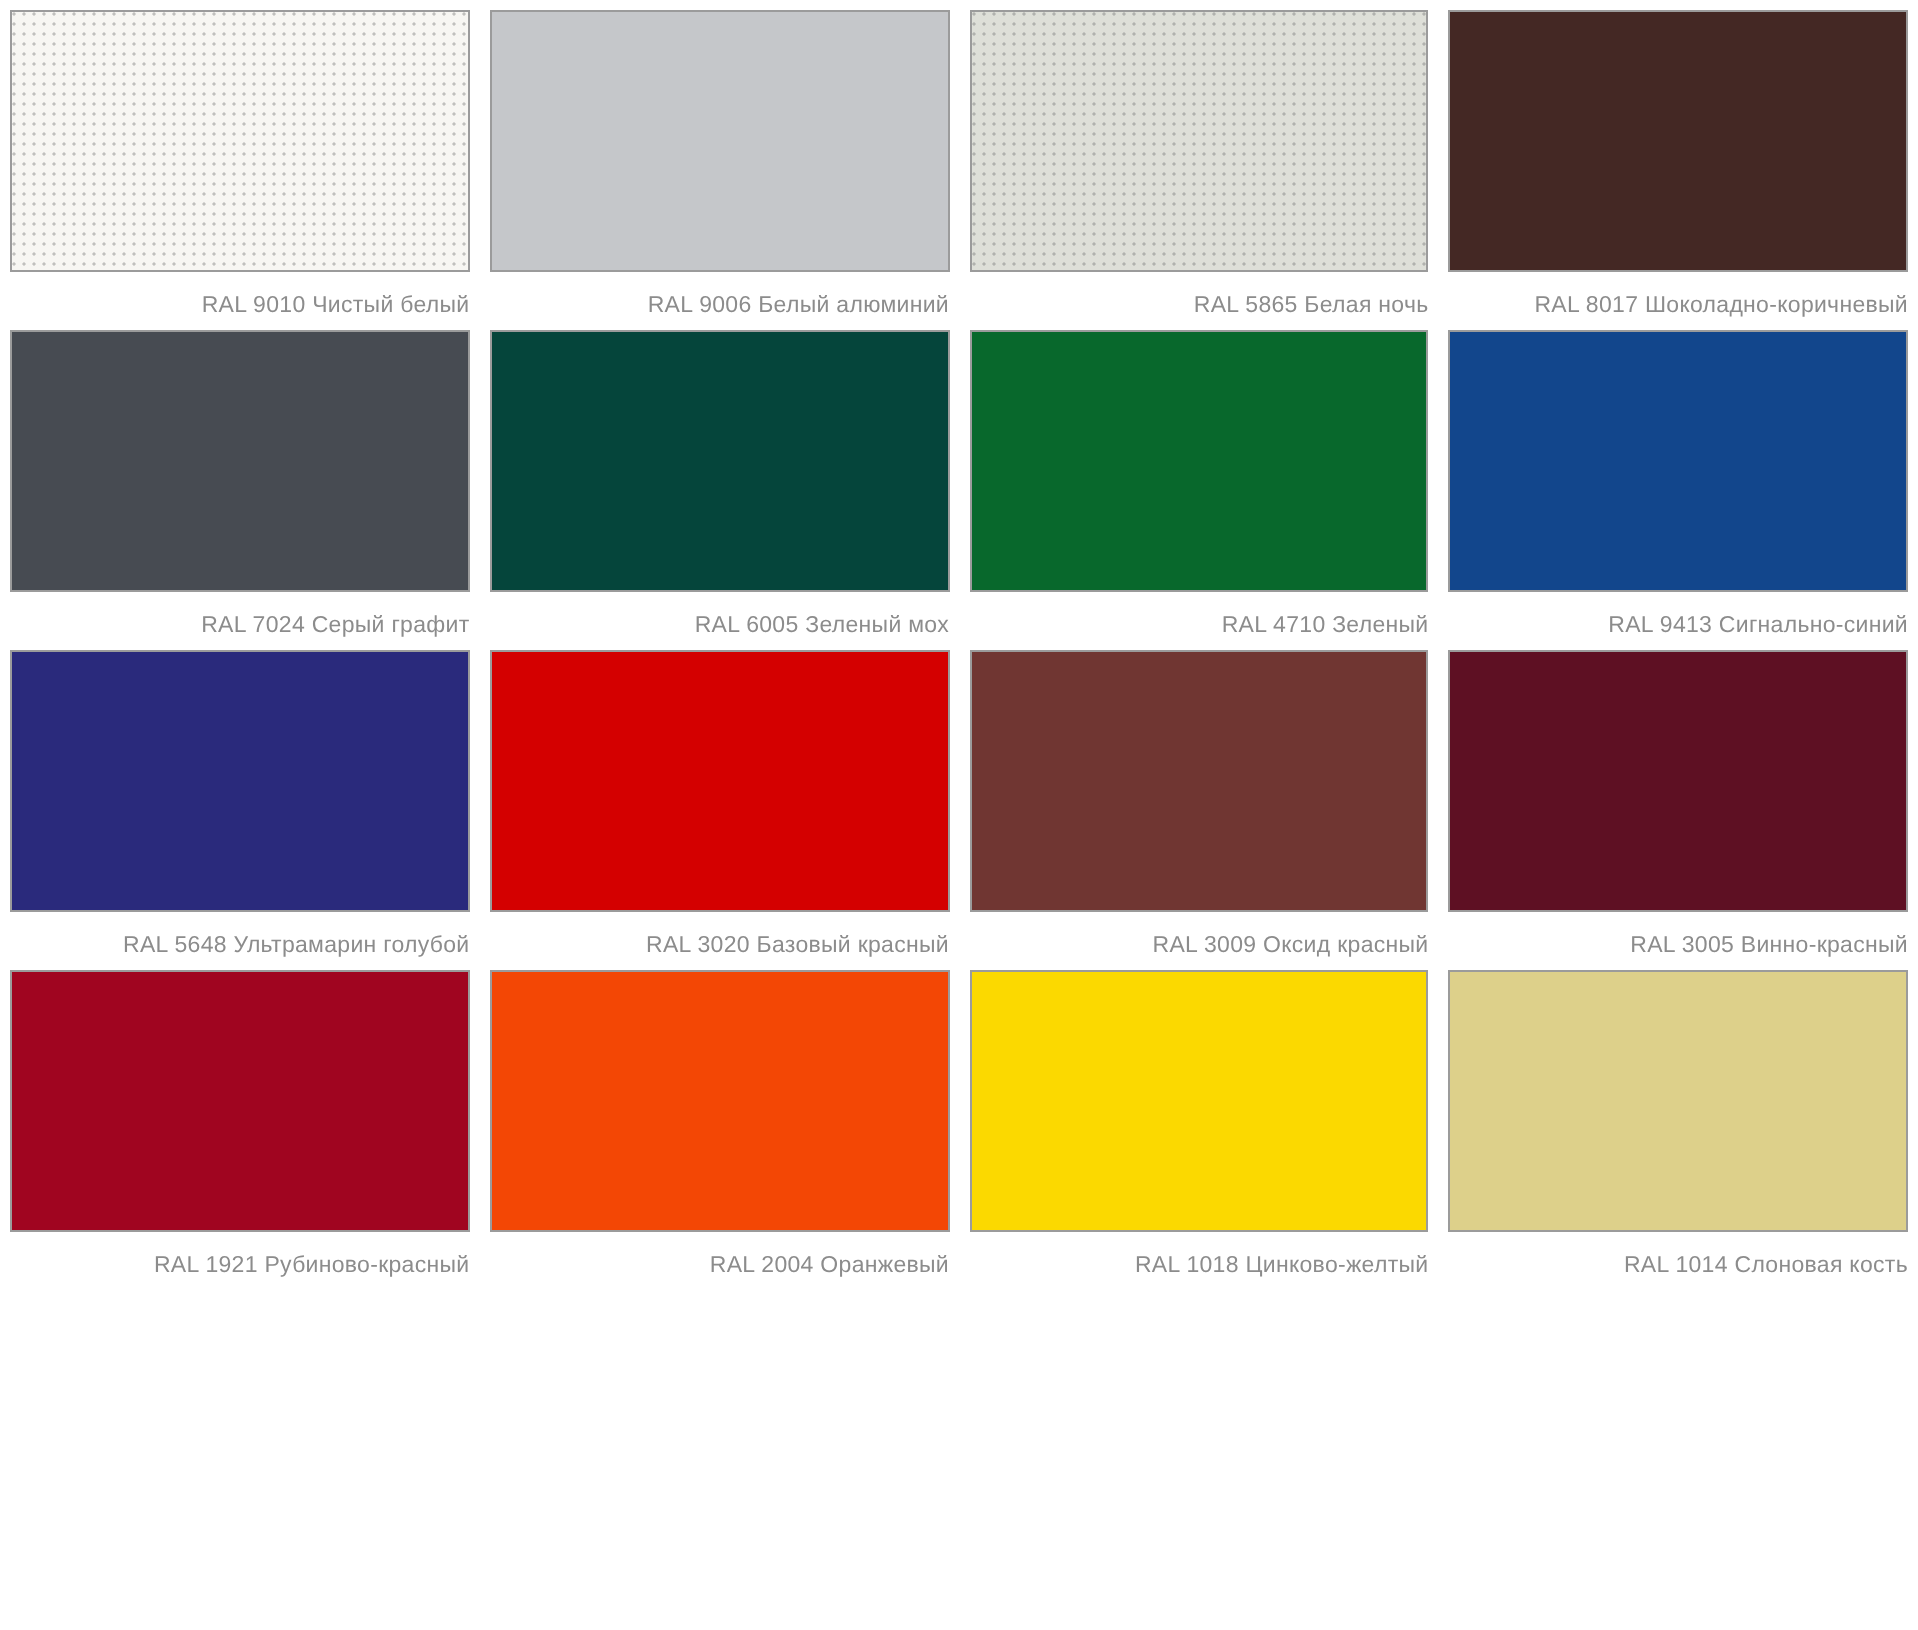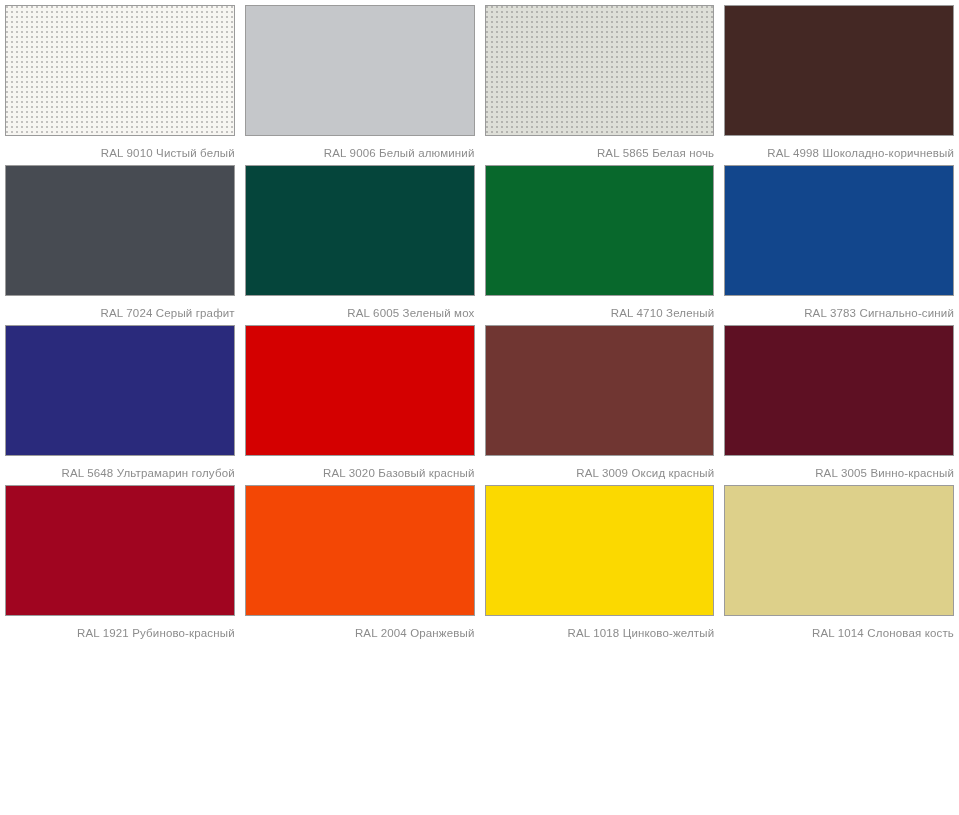--- a/index.html
+++ b/index.html
@@ -77,37 +77,37 @@
     <div class="swatch-cell">
       <div class="swatch-chip" style="background-color: rgb(197, 199, 202);"></div>
       <div class="swatch-label">RAL 9006 Белый алюминий</div>
     </div>
     <div class="swatch-cell">
       <div class="swatch-chip textured" style="background-color: rgb(222, 223, 216);"></div>
       <div class="swatch-label">RAL 5865 Белая ночь</div>
     </div>
     <div class="swatch-cell">
       <div class="swatch-chip" style="background-color: rgb(68, 40, 36);"></div>
-      <div class="swatch-label">RAL 4998 Шоколадно-коричневый</div>
+      <div class="swatch-label">RAL 8017 Шоколадно-коричневый</div>
     </div>
     <div class="swatch-cell">
       <div class="swatch-chip" style="background-color: rgb(71, 75, 82);"></div>
       <div class="swatch-label">RAL 7024 Серый графит</div>
     </div>
     <div class="swatch-cell">
       <div class="swatch-chip" style="background-color: rgb(5, 69, 59);"></div>
       <div class="swatch-label">RAL 6005 Зеленый мох</div>
     </div>
     <div class="swatch-cell">
       <div class="swatch-chip" style="background-color: rgb(8, 104, 44);"></div>
       <div class="swatch-label">RAL 4710 Зеленый</div>
     </div>
     <div class="swatch-cell">
       <div class="swatch-chip" style="background-color: rgb(18, 70, 140);"></div>
-      <div class="swatch-label">RAL 3783 Сигнально-синий</div>
+      <div class="swatch-label">RAL 9413 Сигнально-синий</div>
     </div>
     <div class="swatch-cell">
       <div class="swatch-chip" style="background-color: rgb(42, 42, 124);"></div>
       <div class="swatch-label">RAL 5648 Ультрамарин голубой</div>
     </div>
     <div class="swatch-cell">
       <div class="swatch-chip" style="background-color: rgb(212, 0, 0);"></div>
       <div class="swatch-label">RAL 3020 Базовый красный</div>
     </div>
     <div class="swatch-cell">

